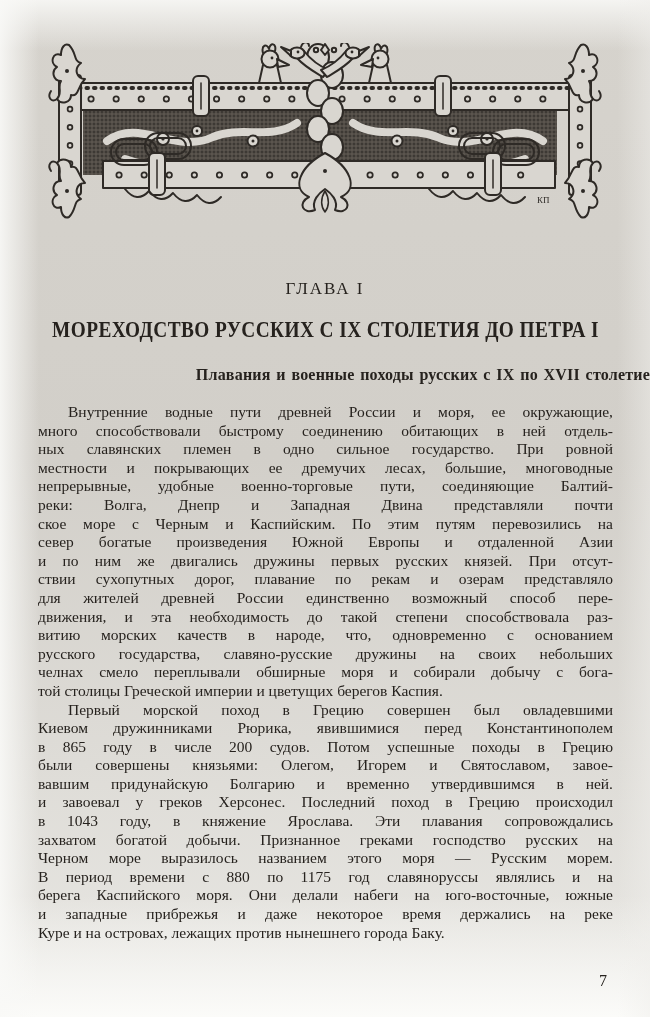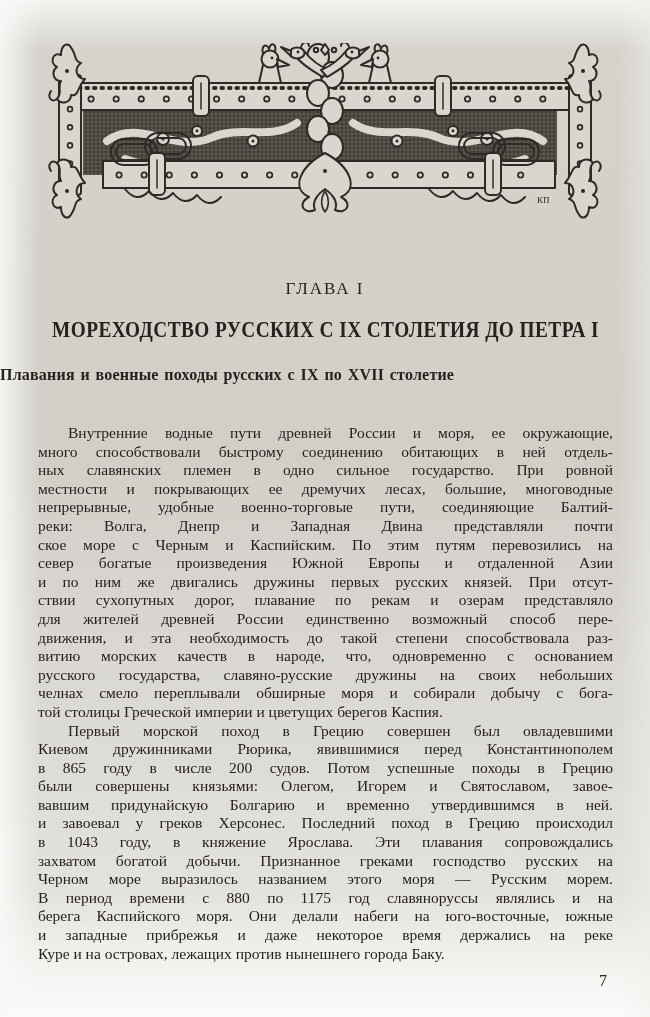--- a/index.html
+++ b/index.html
@@ -23,25 +23,25 @@
     position:absolute; left:0; top:279px; width:100%;
     text-align:center; font-size:17px; letter-spacing:2px;
   }
   .title {
     position:absolute; left:0; top:317px; width:100%; margin:0;
     text-align:left; font-weight:bold; font-size:23px;
   }
   .title span { display:inline-block; transform:scaleX(.84); transform-origin:center; white-space:nowrap; letter-spacing:.5px; }
   .subtitle {
     position:absolute; left:0; top:366px; width:100%; margin:0;
-    text-align:left; font-weight:bold; font-size:16px; letter-spacing:.2px; word-spacing:1.5px;
+    text-align:right; font-weight:bold; font-size:16px; letter-spacing:.2px; word-spacing:1.5px;
   }
   .body {
     position:absolute; left:38px; top:403px; width:575px;
-    font-size:15.5px; line-height:18.6px;margin-top:21px;
+    font-size:15.5px; line-height:18.6px;
   }
   .line { text-align:justify; text-align-last:justify; white-space:normal; }
   .line.indent  { text-indent:30px; }
   .line.lastline{ text-align-last:left; }
   .pagenum {
     position:absolute; right:43px; top:972px;
     font-size:16px;
   }
 </style>
 </head>

